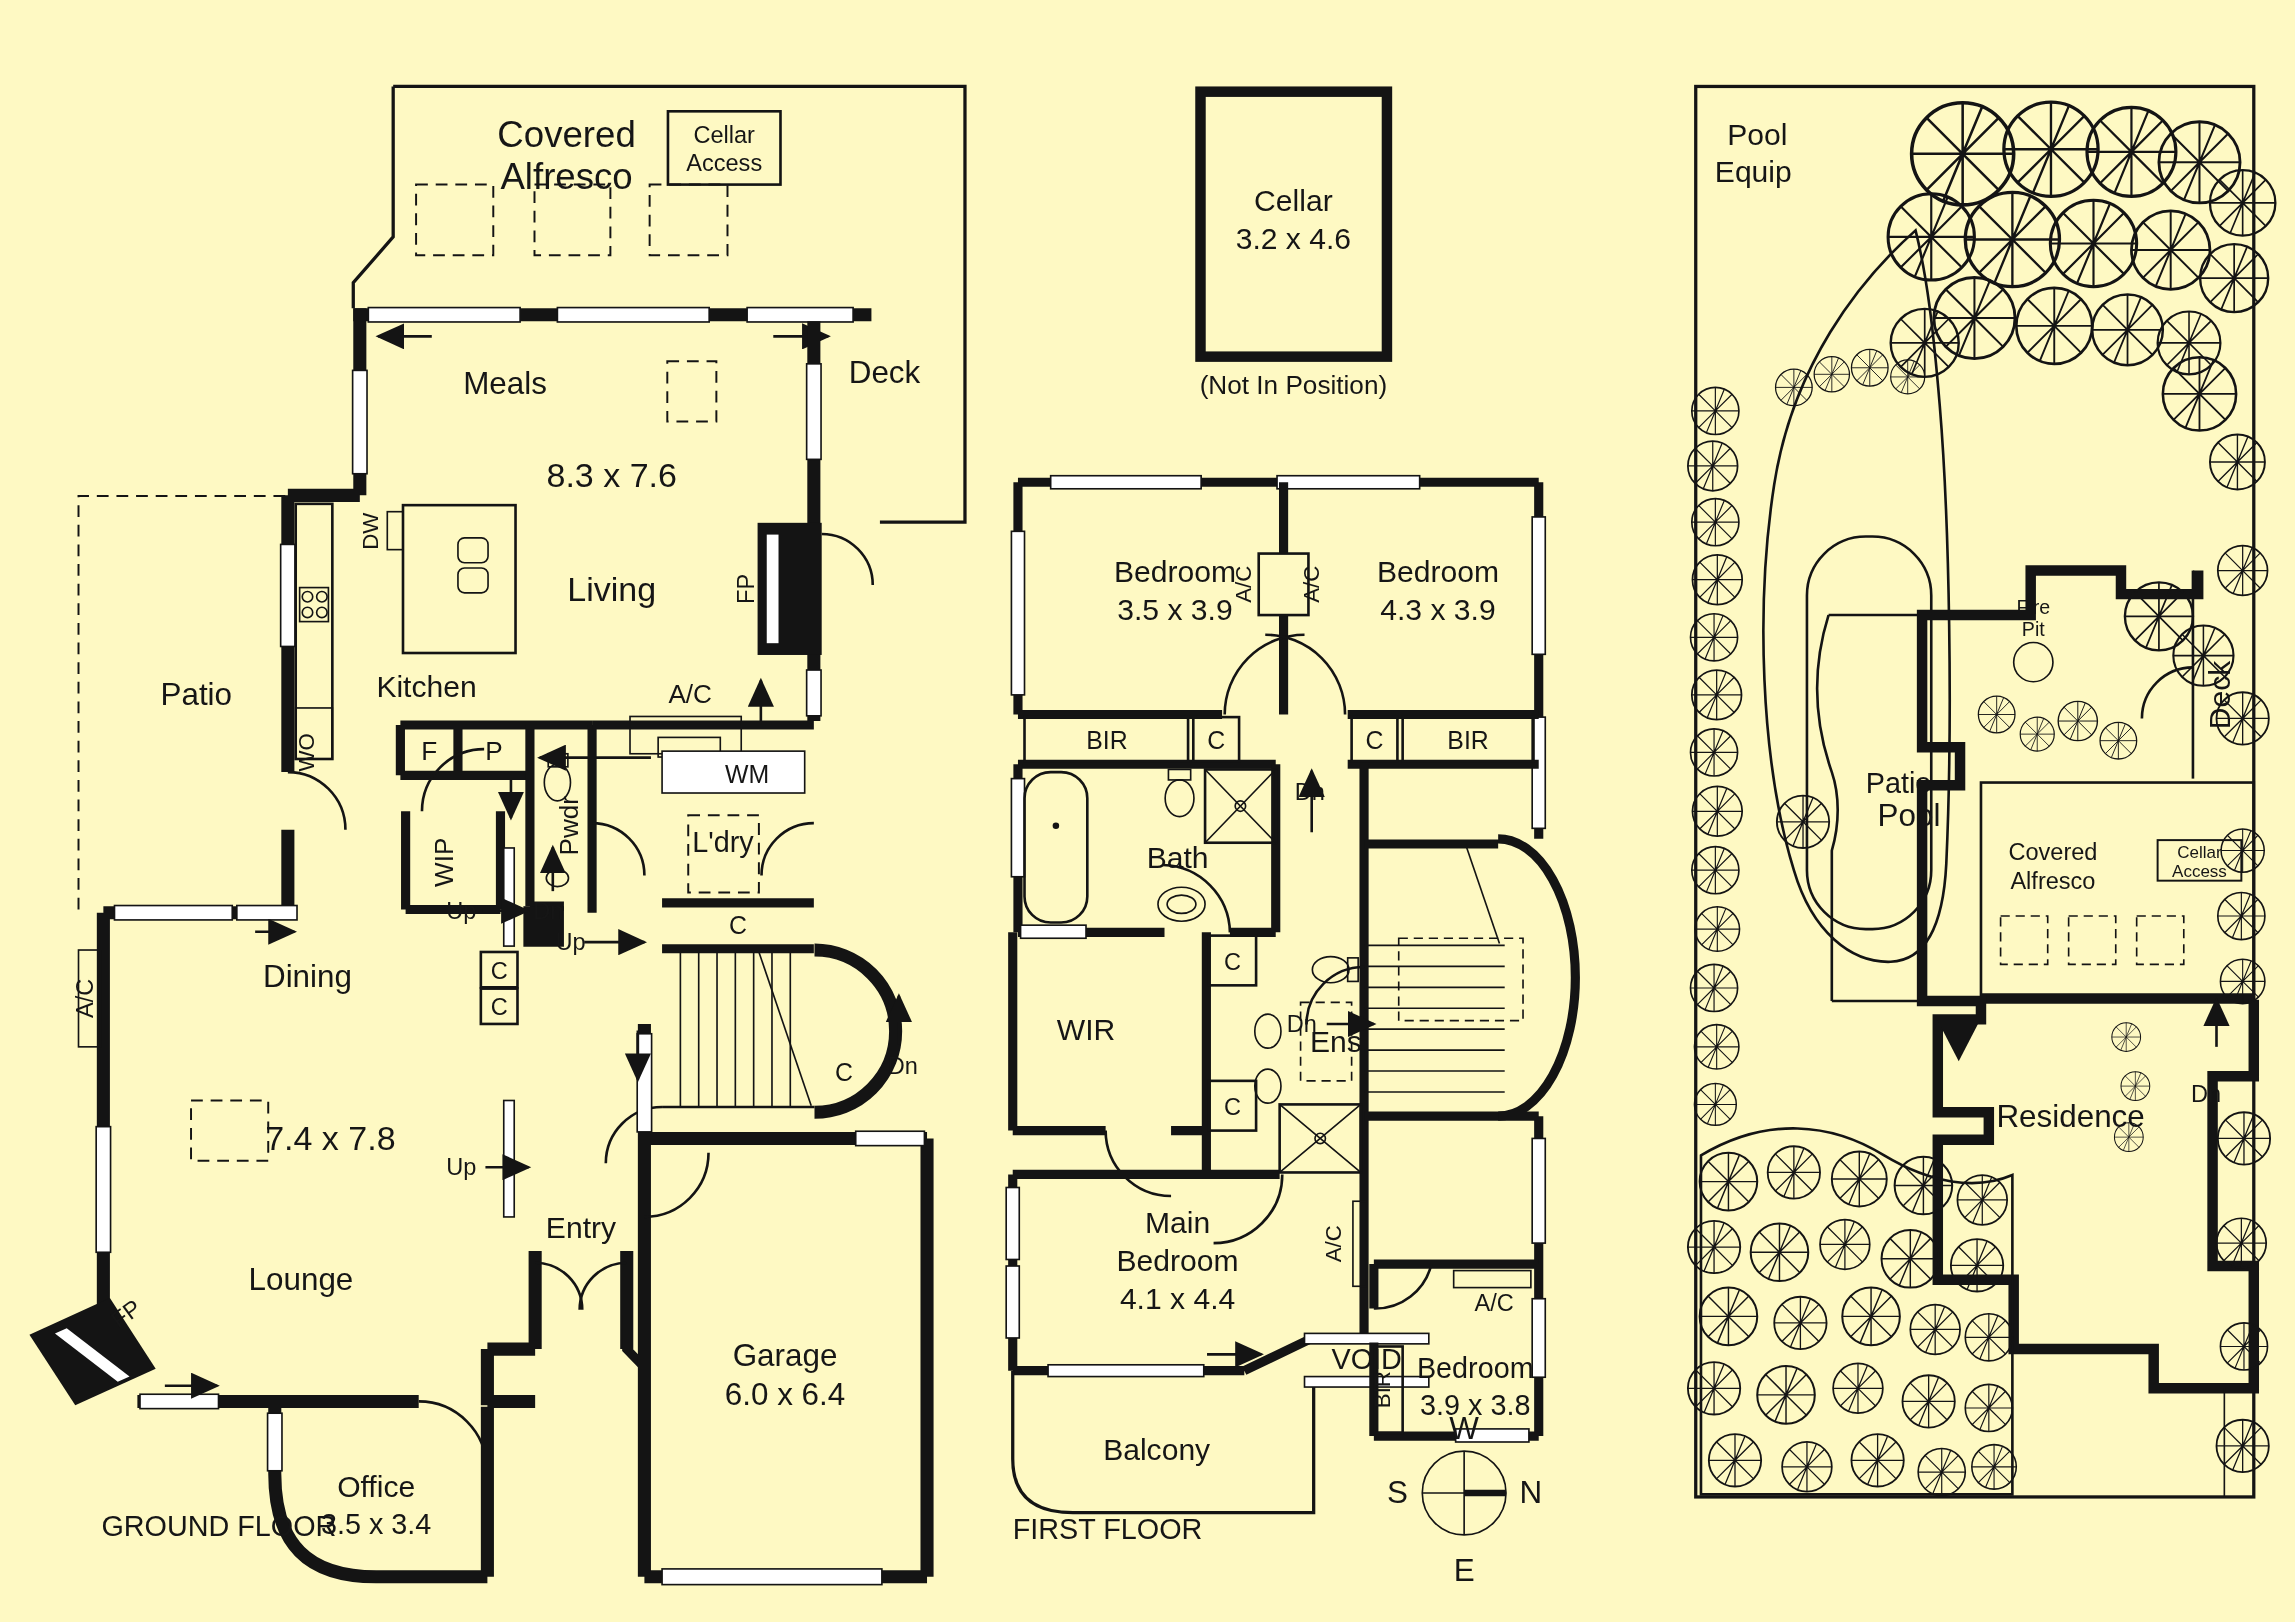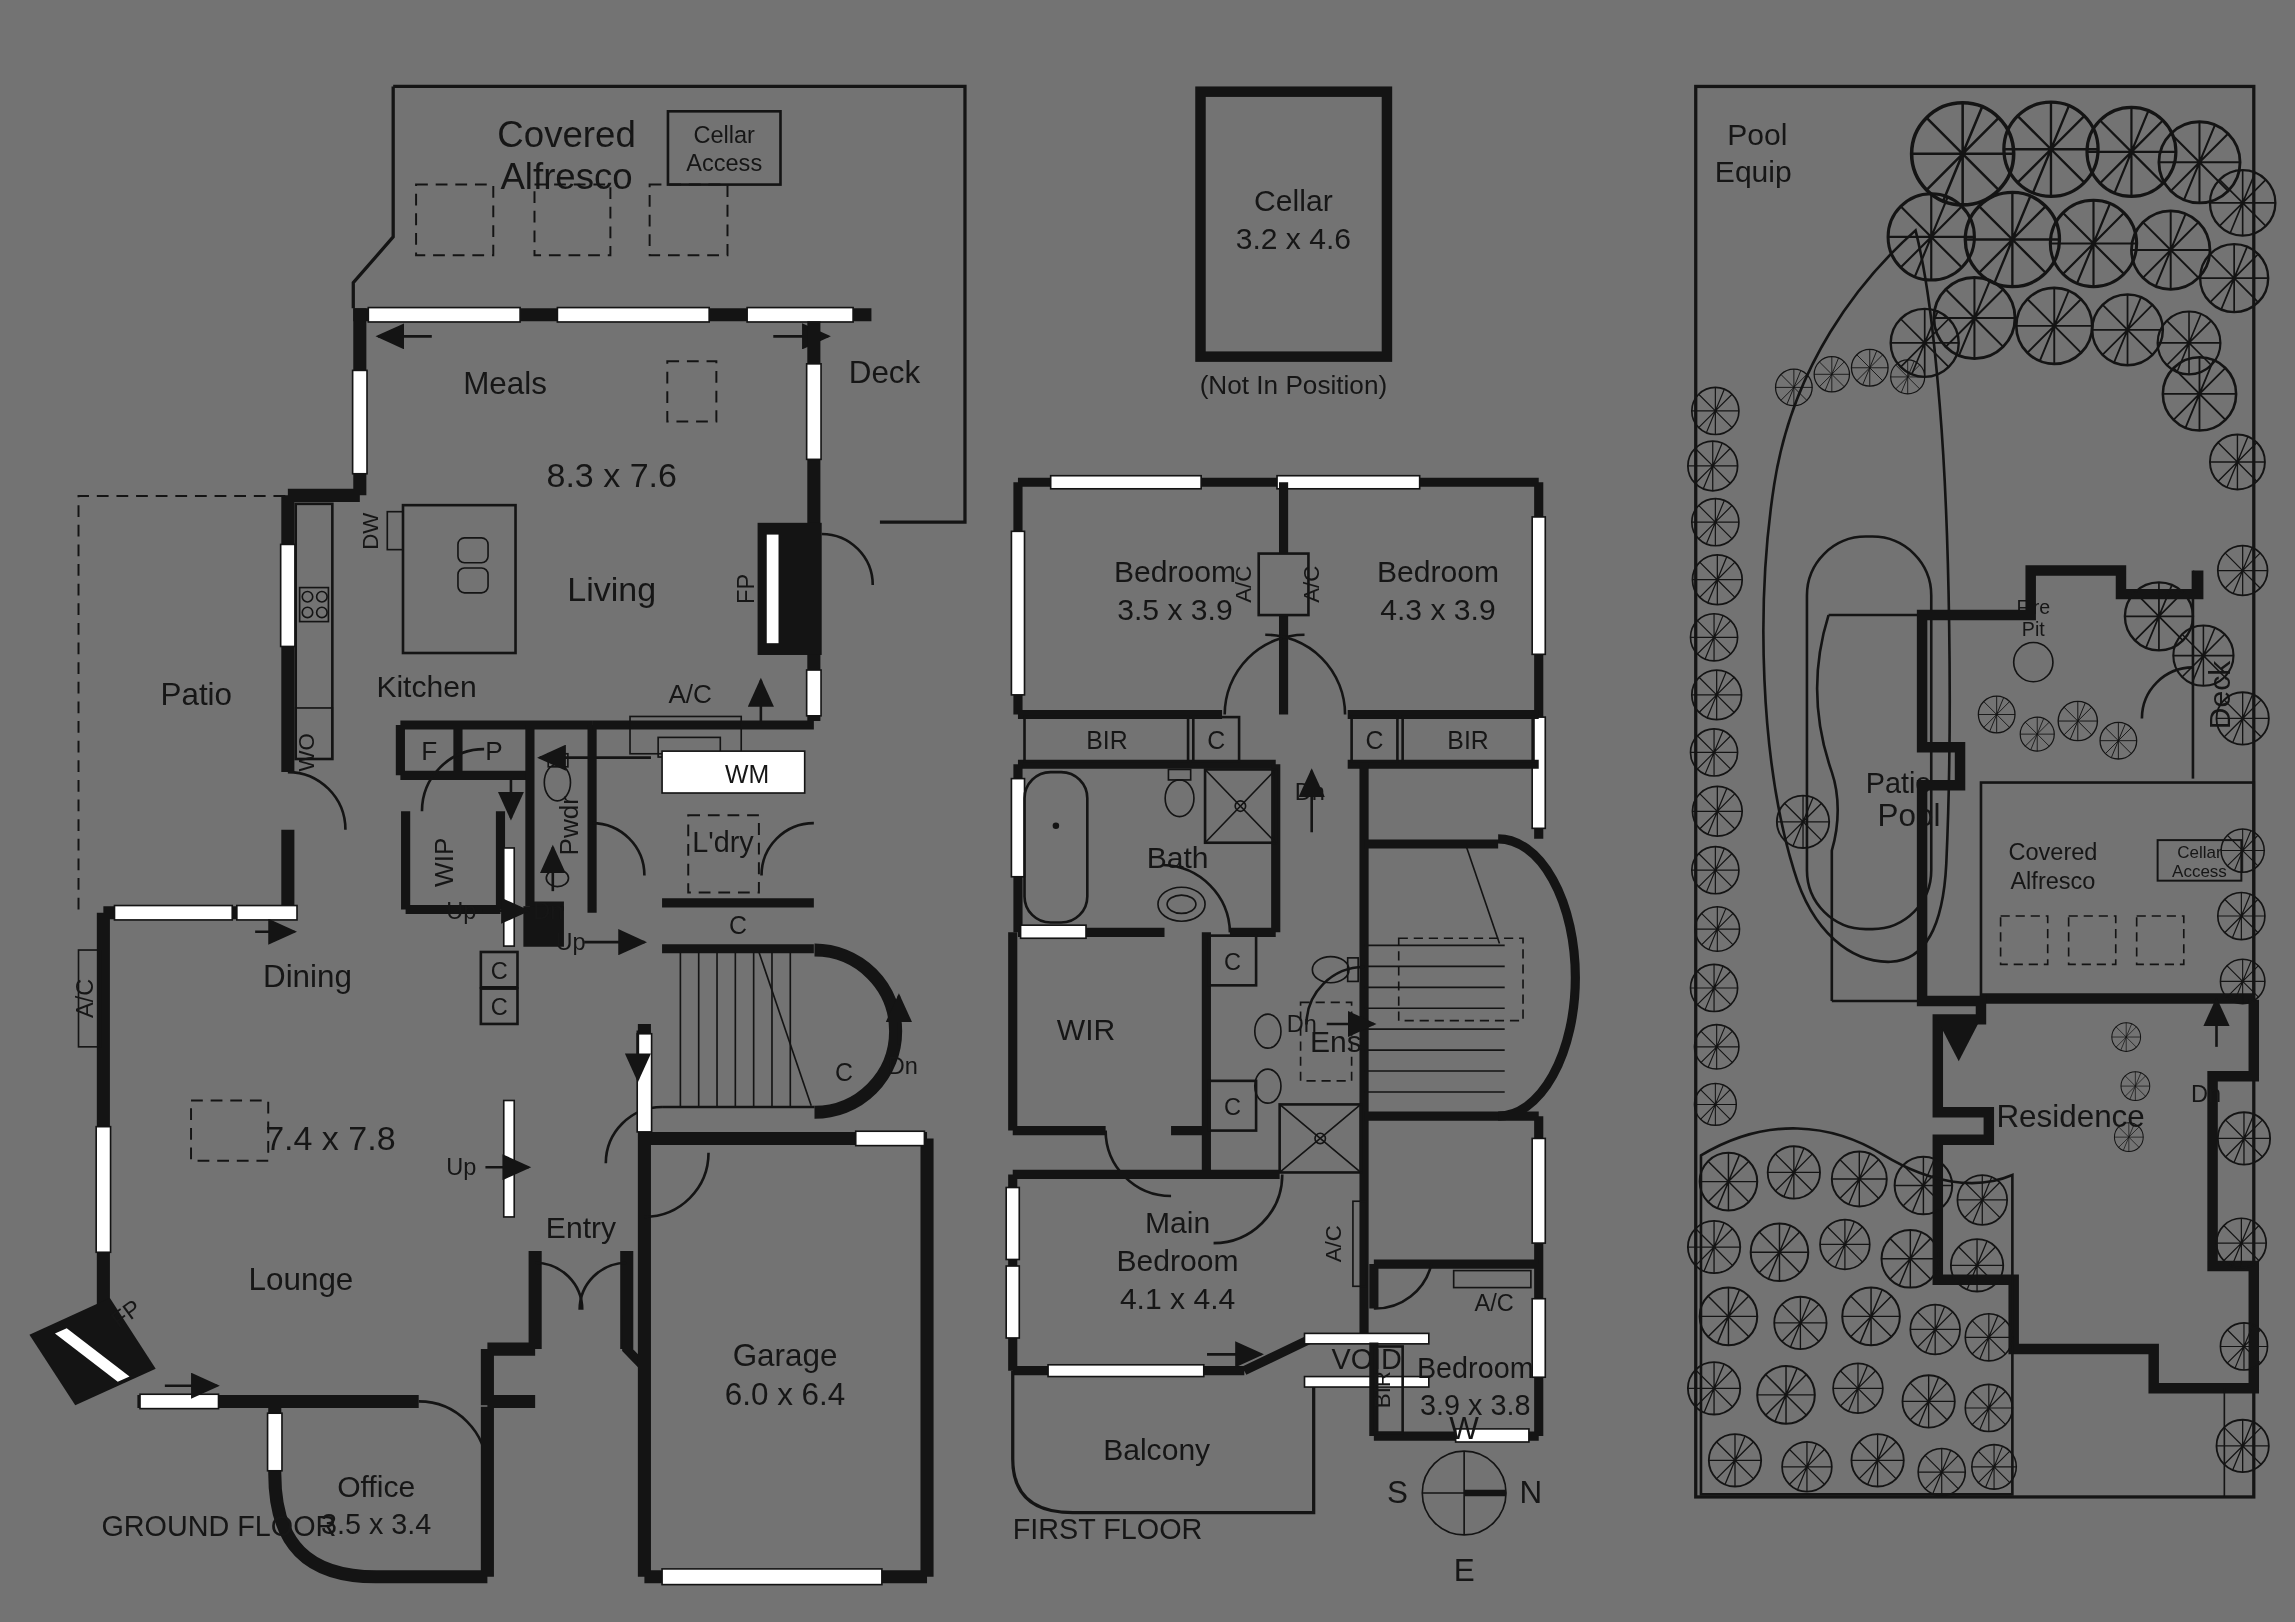--- a/index.html
+++ b/index.html
@@ -1,16 +1,16 @@
 <!DOCTYPE html>
 <html style="font-size:10.5px"><head>
 <meta charset="utf-8">
 <style>
   html,body{margin:0;padding:0;background:#fff;}
-  #canvas{position:relative;width:2295px;height:1622px;background:#737373;overflow:hidden;}
+  #canvas{position:relative;width:2295px;height:1622px;background:#fef9c3;overflow:hidden;}
   svg{display:block;}
   .w  {stroke:#141414;stroke-width:20;fill:none;stroke-linecap:butt;}
   .w2 {stroke:#141414;stroke-width:14;fill:none;stroke-linecap:butt;}
   .w3 {stroke:#141414;stroke-width:16;fill:none;stroke-linecap:butt;}
   .t  {stroke:#141414;stroke-width:4;fill:none;}
   .t5 {stroke:#141414;stroke-width:5;fill:none;}
   .t2 {stroke:#141414;stroke-width:2.5;fill:none;}
   .d  {stroke:#141414;stroke-width:3;fill:none;stroke-dasharray:18 12;}
   .d2 {stroke:#141414;stroke-width:2.5;fill:none;stroke-dasharray:14 9;}
   .win{fill:#fff;stroke:#141414;stroke-width:2.5;}

